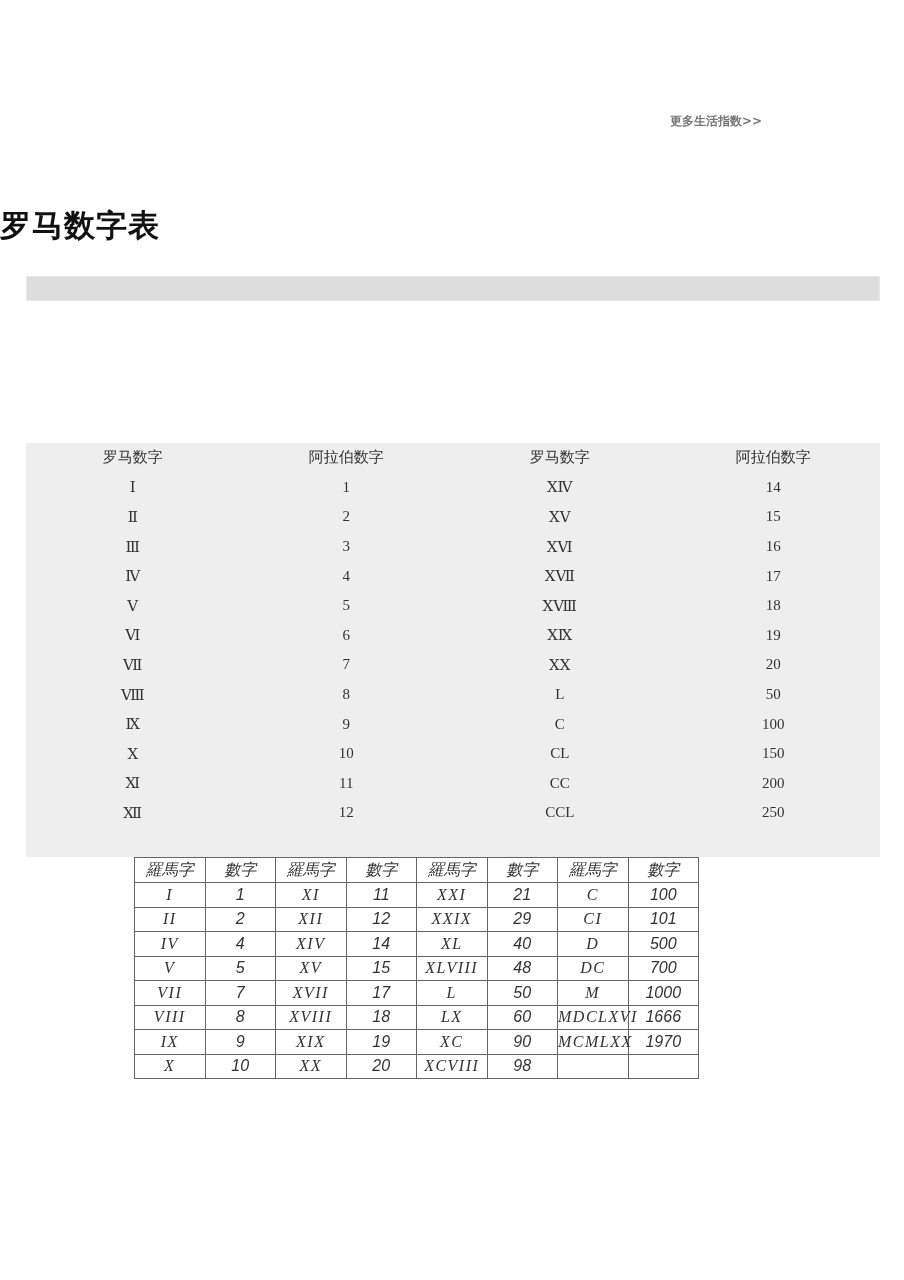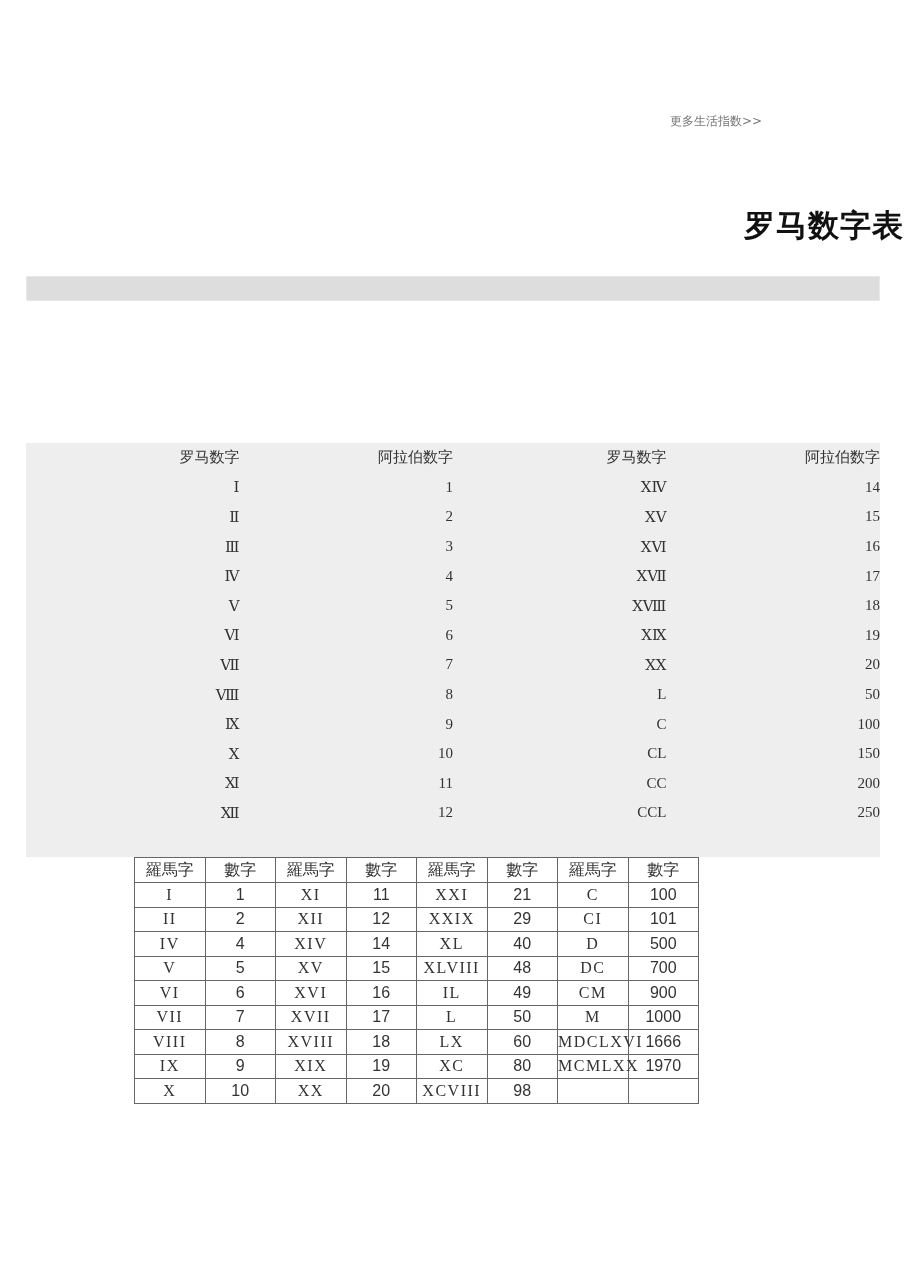--- a/index.html
+++ b/index.html
@@ -17,27 +17,28 @@
     }
     .more-link {
       position: absolute;
       left: 670px;
       top: 113px;
       font-size: 12px;
       color: #777;
       text-decoration: none;
       font-family: "DejaVu Sans", sans-serif;
       letter-spacing: 0px;
+      font-weight: bold;
     }
     .page-title {
       position: absolute;
       left: 0;
       width: 904px;
       top: 205px;
-      text-align: right;
+      text-align: left;
       font-size: 31px;
       font-weight: bold;
       color: #111;
       font-family: "DejaVu Sans", sans-serif;
       margin: 0;
       letter-spacing: 1px;
     }
     .gray-bar {
       position: absolute;
       left: 26px;
@@ -56,21 +57,21 @@
       height: 414px;
       background: #eeeeee;
     }
     table.gray-table {
       width: 854px;
       border-collapse: collapse;
       table-layout: fixed;
     }
     table.gray-table th,
     table.gray-table td {
-      text-align: right;
+      text-align: center;
       font-weight: normal;
       font-size: 15px;
       height: 29.6px;
       padding: 0;
       color: #333;
       font-family: "Liberation Serif", "DejaVu Serif", serif;
     }
     table.gray-table th {
       font-size: 15px;
       font-family: "DejaVu Sans", sans-serif;
@@ -78,20 +79,21 @@
     }
     .bottom-table-wrap {
       position: absolute;
       left: 134px;
       top: 857px;
     }
     table.num-table {
       border-collapse: collapse;
       table-layout: fixed;
       width: 565px;
+      font-style: italic;
     }
     table.num-table th,
     table.num-table td {
       border: 1px solid #666;
       text-align: center;
       font-weight: normal;
       padding: 0;
       height: 23.5px;
       font-size: 16px;
       color: #333;
@@ -257,30 +259,20 @@
           <td class="roman">V</td>
           <td class="num">5</td>
           <td class="roman">XV</td>
           <td class="num">15</td>
           <td class="roman">XLVIII</td>
           <td class="num">48</td>
           <td class="roman">DC</td>
           <td class="num">700</td>
         </tr>
         <tr>
-          <td class="roman">VI</td>
-          <td class="num">6</td>
-          <td class="roman">XVI</td>
-          <td class="num">16</td>
-          <td class="roman">IL</td>
-          <td class="num">49</td>
-          <td class="roman">CM</td>
-          <td class="num">900</td>
-        </tr>
-        <tr>
           <td class="roman">VII</td>
           <td class="num">7</td>
           <td class="roman">XVII</td>
           <td class="num">17</td>
           <td class="roman">L</td>
           <td class="num">50</td>
           <td class="roman">M</td>
           <td class="num">1000</td>
         </tr>
         <tr>
@@ -292,21 +284,21 @@
           <td class="num">60</td>
           <td class="roman">MDCLXVI</td>
           <td class="num">1666</td>
         </tr>
         <tr>
           <td class="roman">IX</td>
           <td class="num">9</td>
           <td class="roman">XIX</td>
           <td class="num">19</td>
           <td class="roman">XC</td>
-          <td class="num">80</td>
+          <td class="num">90</td>
           <td class="roman">MCMLXX</td>
           <td class="num">1970</td>
         </tr>
         <tr>
           <td class="roman">X</td>
           <td class="num">10</td>
           <td class="roman">XX</td>
           <td class="num">20</td>
           <td class="roman">XCVIII</td>
           <td class="num">98</td>

